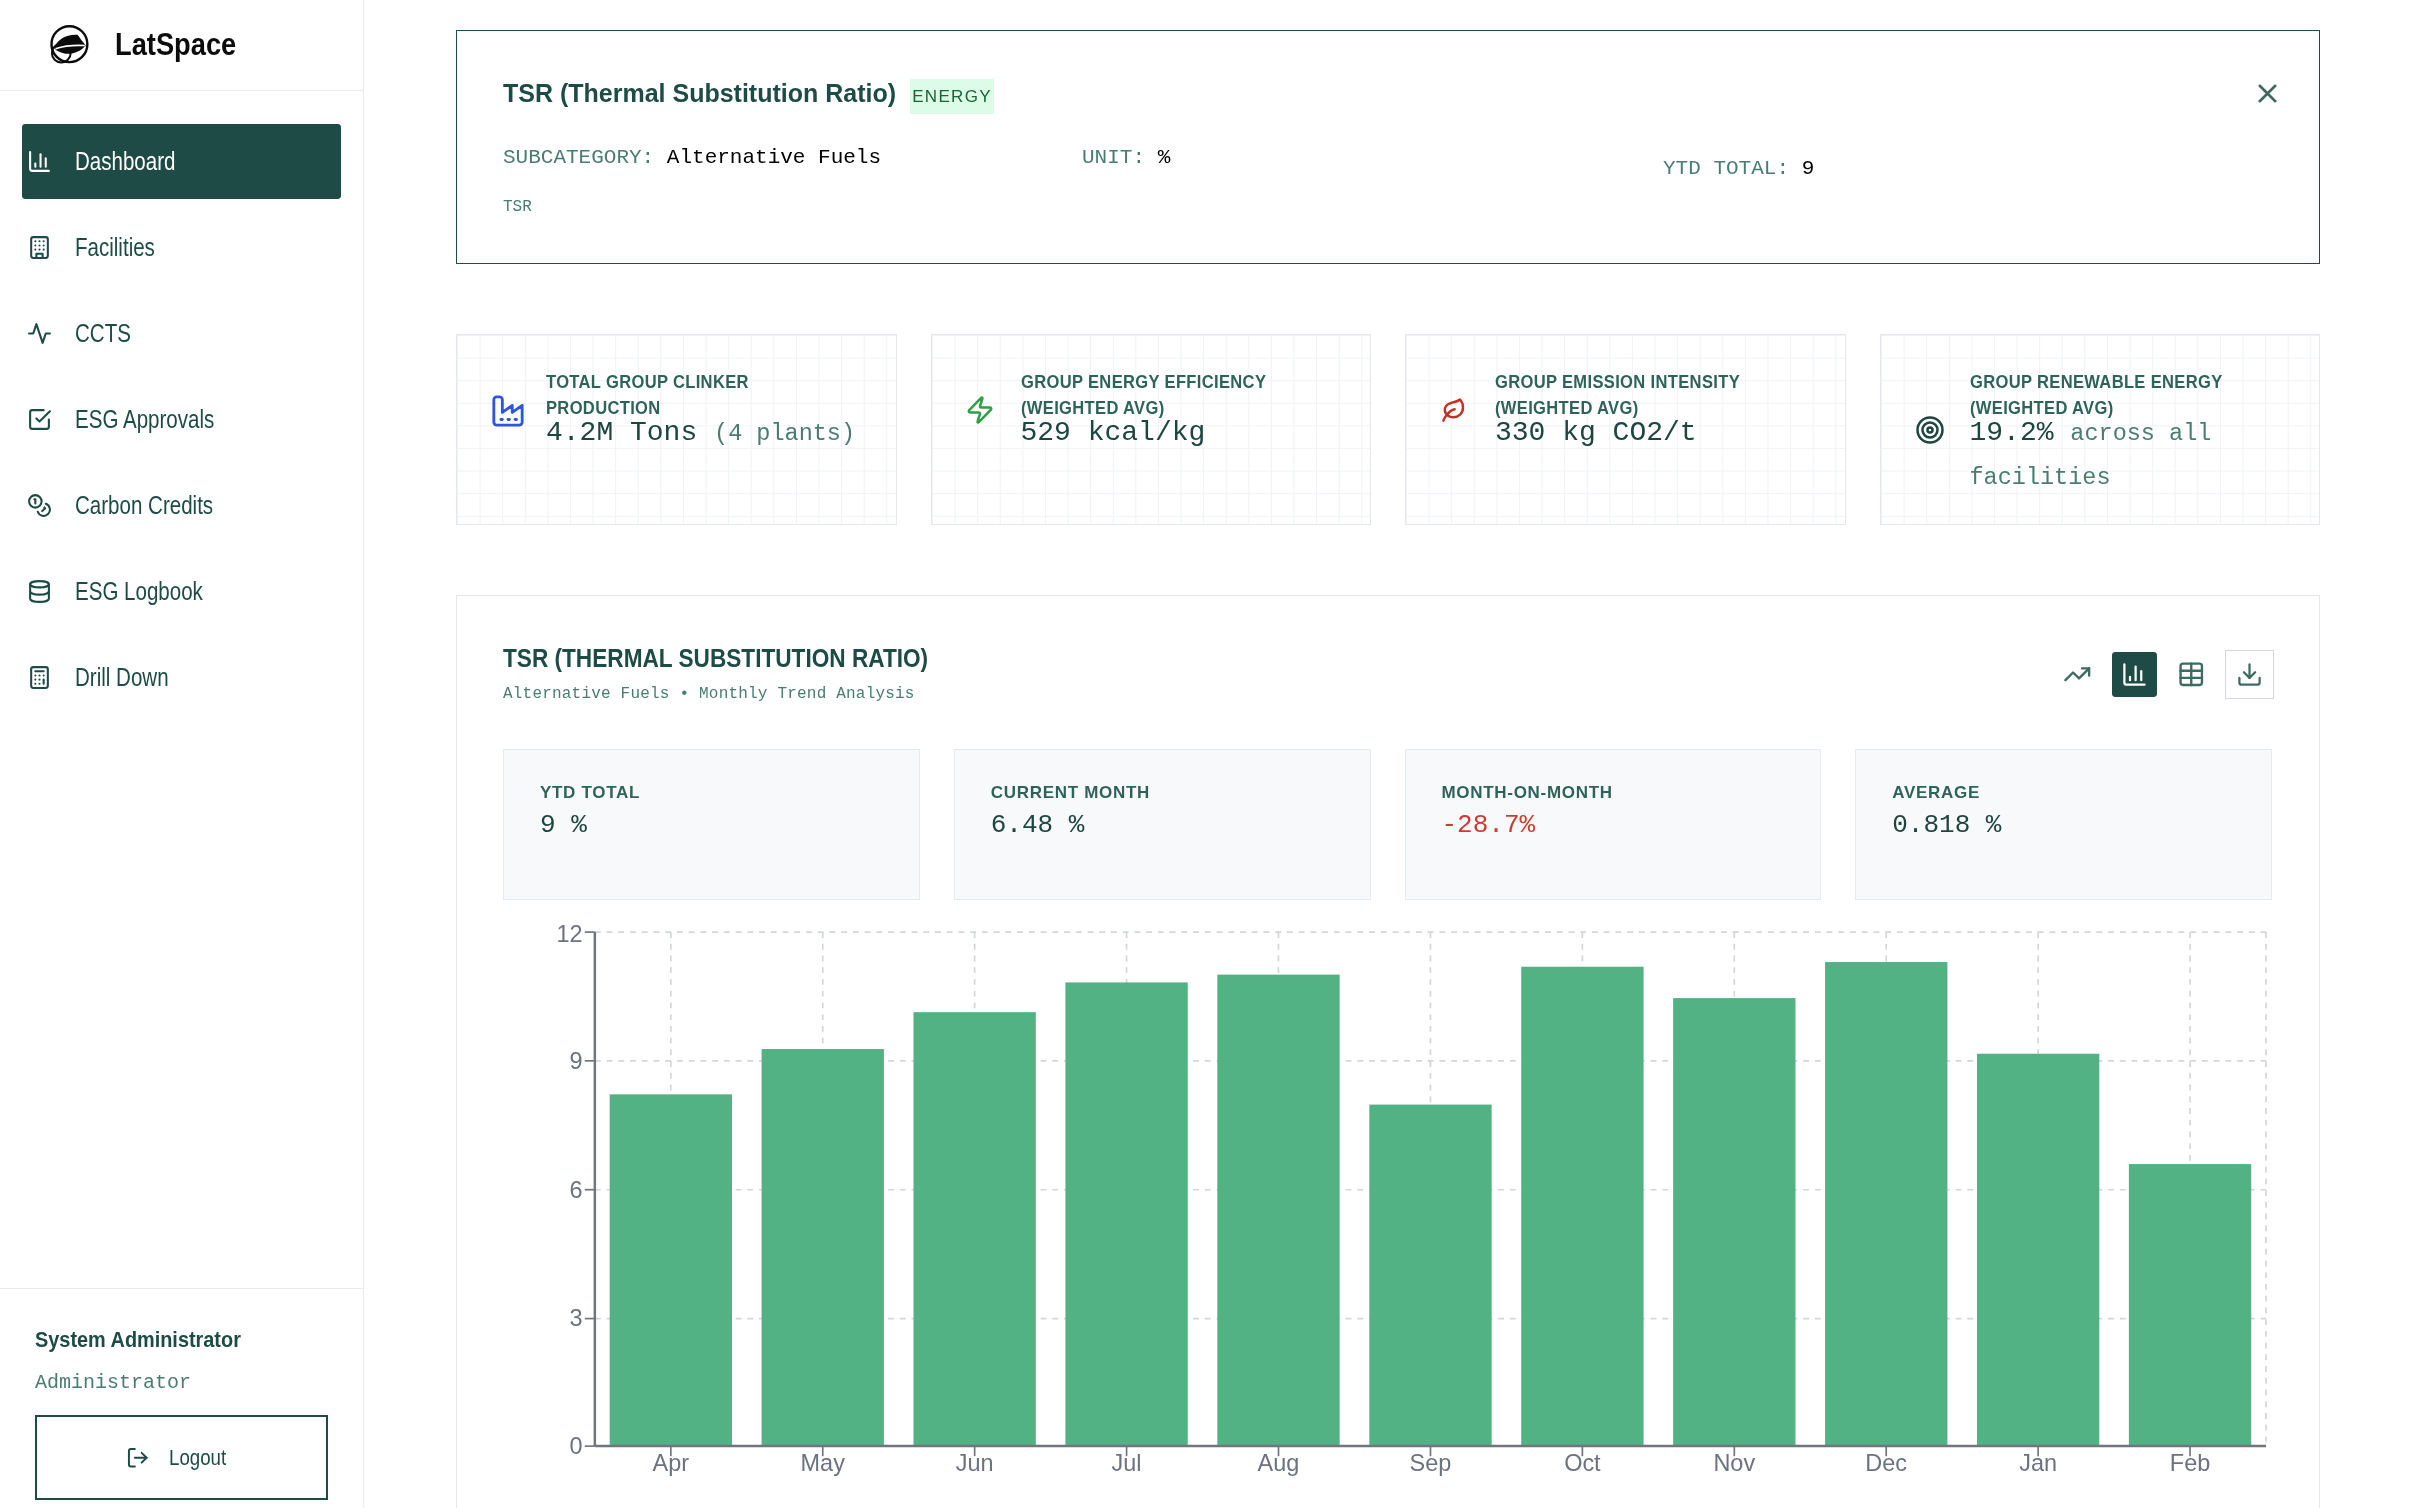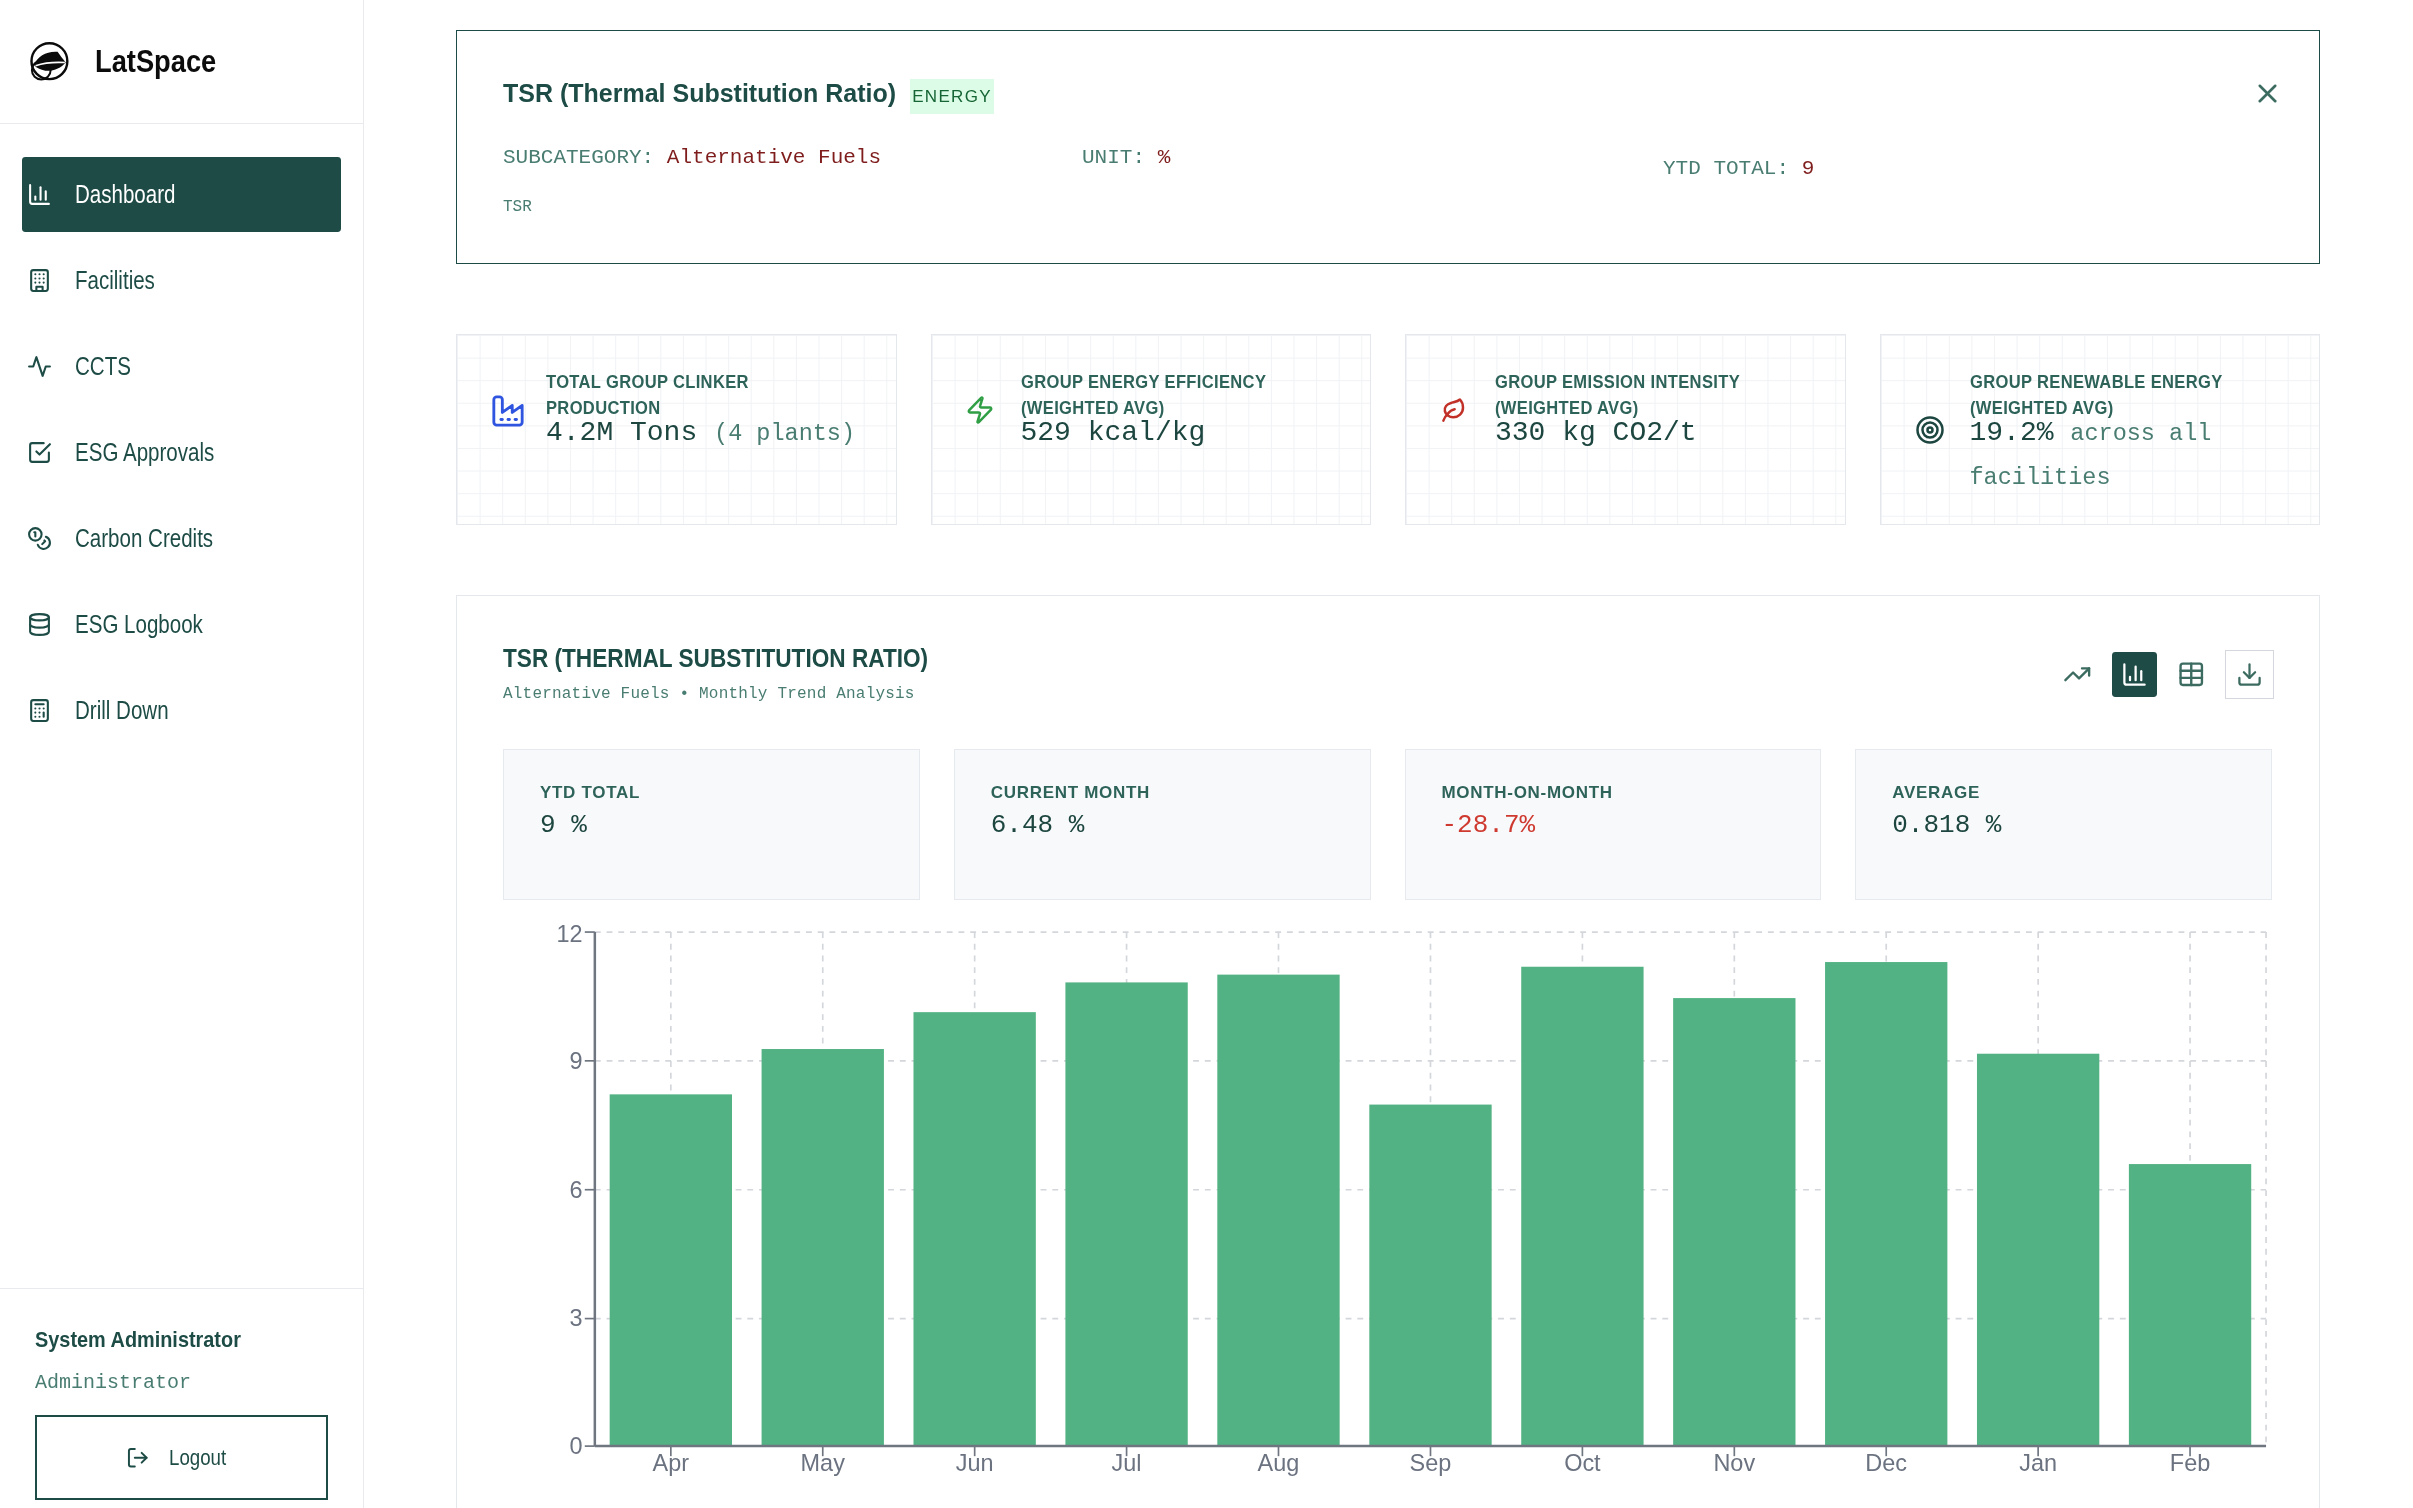--- a/index.html
+++ b/index.html
@@ -1,20 +1,20 @@
 <!DOCTYPE html>
 <html style="font-size:13.4px"><head>
 <meta charset="utf-8">
 <style>
   * { margin:0; padding:0; box-sizing:border-box; }
   html,body { width:2413px; height:1508px; background:#fff; font-family:"Liberation Sans", sans-serif; overflow:hidden; }
 
   
   .sidebar { position:absolute; left:0; top:0; bottom:0; width:364px; background:#fff; border-right:1.7px solid #e8eaee; }
-  .logo-row { height:124px; border-bottom:1.7px solid #e8eaee; display:flex; align-items:center; padding-left:27px;text-align:right; }
+  .logo-row { height:91px; border-bottom:1.7px solid #e8eaee; display:flex; align-items:center; padding-left:47px;text-align:right; }
   .logo-row svg { width:44px; height:44px; }
   .logo-row .brand { font-size:31px; font-weight:bold; color:#0c0c0c; margin-left:24px; letter-spacing:0; transform:scaleX(.88); transform-origin:0 50%; }
   nav { margin-top:33px; }
   .nitem { height:75px; margin:0 22px 11px 22px; display:flex; align-items:center; padding-left:5px; color:#1d4b45; font-size:26px; border-radius:3.4px; }
   .nitem svg { width:25px; height:25px; flex:none; }
   .nitem span { margin-left:22.6px; transform:scaleX(.79); transform-origin:0 50%; }
   .nitem.active { background:#1e4b46; color:#fff; }
   .side-bottom { position:absolute; left:0; right:0; bottom:0; border-top:1.7px solid #e8eaee; padding:40px 35px 0 35px; height:220px; }
   .sb-name { font-size:22.6px; font-weight:bold; color:#1d4b45; line-height:22.6px; transform:scaleX(.88); transform-origin:0 50%; }
   .sb-role { font-family:"Liberation Mono", monospace; font-size:20px; color:#4a7d72; margin-top:21px; line-height:20px; }
@@ -25,21 +25,21 @@
   
   .main { position:absolute; left:364px; top:0; right:0; bottom:0; padding:30px 93px 0 92px; }
 
   
   .topcard { position:relative; height:234px; border:1.7px solid #1d4b45; }
   .tc-title { position:absolute; left:46px; top:50px; font-size:25px; font-weight:bold; color:#1d4b45; line-height:1; }
   .badge { position:absolute; left:453px; top:48px; width:84px; height:35px; background:#dcfce7; color:#166534; font-size:17px; letter-spacing:1.3px; display:flex; align-items:center; justify-content:center; }
   .tc-close { position:absolute; top:47px; right:36px; width:31px; height:31px; color:#3c6b60; }
   .tc-meta { position:absolute; left:0; top:116px; width:100%; font-family:"Liberation Mono", monospace; font-size:21px; line-height:1; }
   .tc-meta .k { color:#4a7d72; }
-  .tc-meta .v { color:#7f1d1d; }
+  .tc-meta .v { color:#000000; }
   .m1 { position:absolute; left:46px; top:0; }
   .m2 { position:absolute; left:625px; top:0; }
   .m3 { position:absolute; left:1206px; top:11px; }
   .tc-tsr { position:absolute; left:46px; top:168px; font-family:"Liberation Mono", monospace; font-size:16px; color:#4a7d72; line-height:1; }
 
   
   .stats { margin-top:70px; display:flex; gap:34px; }
   .scard { position:relative; flex:1; height:191px; border:1.7px solid #e4e7ec; background-color:#fff;
     background-image:linear-gradient(to right,#f0f2f5 0.8px,transparent 0.8px),linear-gradient(to bottom,#f0f2f5 0.8px,transparent 0.8px);
     background-size:22.6px 22.6px; }

